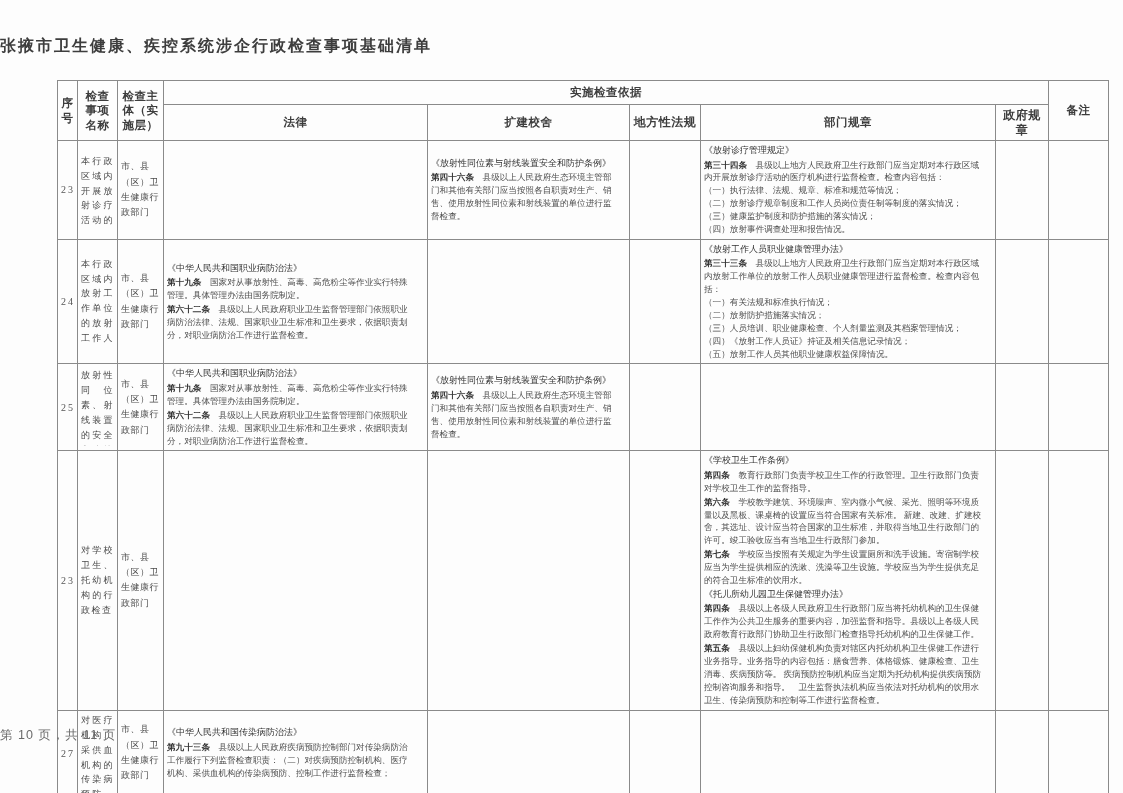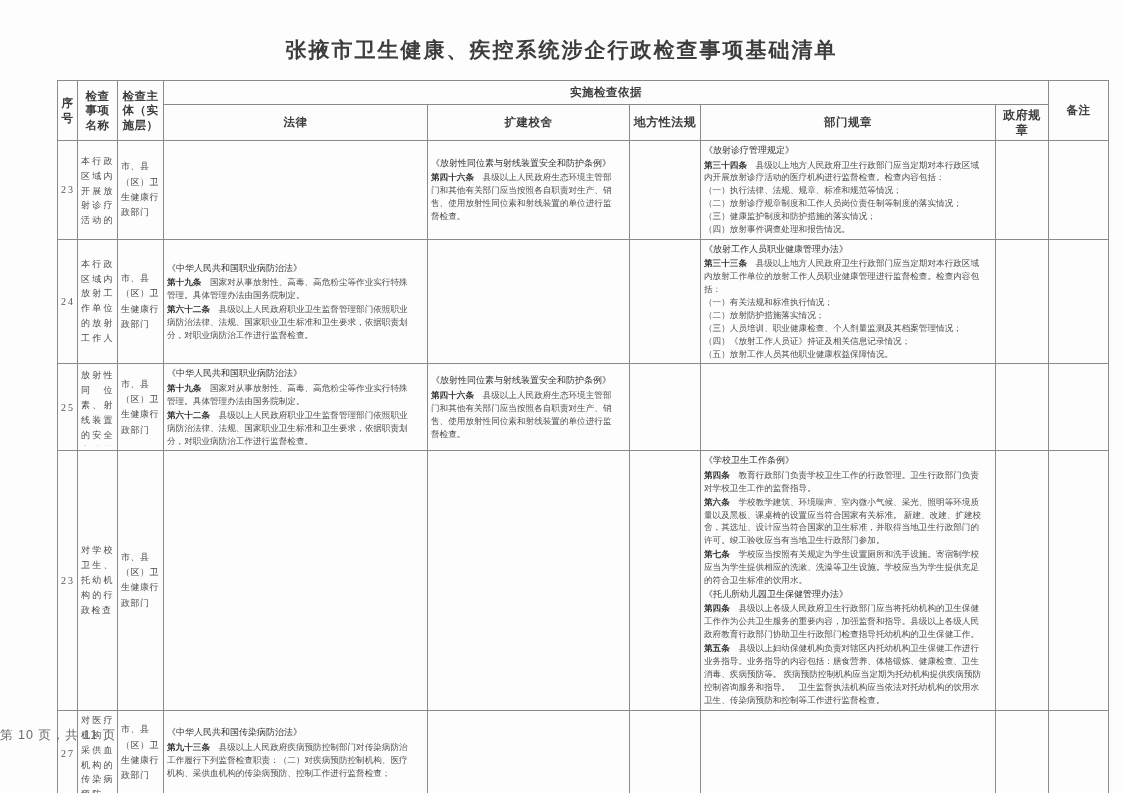--- a/index.html
+++ b/index.html
@@ -5,21 +5,21 @@
   html,body{margin:0;padding:0;}
   body{
     width:1123px;height:793px;position:relative;
     background:#fdfdfd;
     font-family:"Liberation Serif","DejaVu Serif",serif;
     color:#4a4a4a;
     overflow:hidden;
   }
   .page-title{
     position:absolute;top:36px;left:0;width:100%;
-    text-align:center;font-size:21px;font-weight:bold;
+    text-align:left;font-size:16px;font-weight:bold;
     letter-spacing:2px;color:#3d3d3d;
   }
   table.sheet{
     position:absolute;top:80px;left:57px;
     width:1051px;border-collapse:collapse;table-layout:fixed;
     font-size:8.6px;line-height:1.5;
   }
   table.sheet td,table.sheet th{
     border:1px solid #8a8a8a;
     padding:2px 3px;

